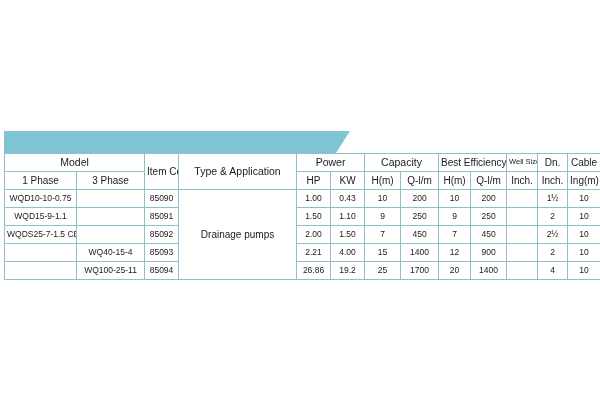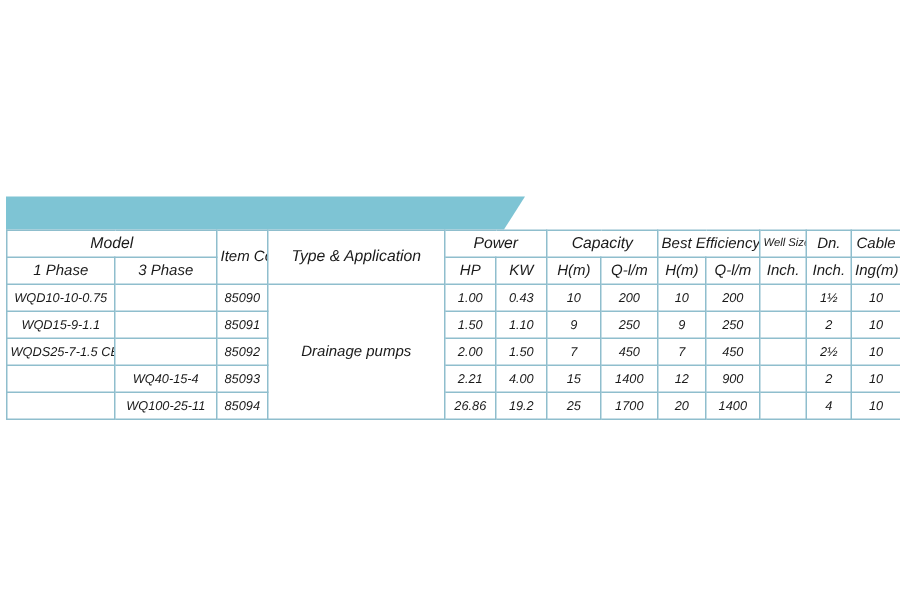--- a/index.html
+++ b/index.html
@@ -48,21 +48,20 @@
   
   table.spec {
     position: absolute;
     left: 4px;
     top: 153px;
     border-collapse: collapse;
     table-layout: fixed;
     width: 592px;
     font-size: 8.5px;
     color: #1a1a1a;
-    font-style: italic;
   }
   table.spec td, table.spec th {
     border: 1px solid #8fbecd;
     padding: 0 2px;
     text-align: center;
     vertical-align: middle;
     font-weight: normal;
     height: 17px;
     line-height: 1.1;
     overflow: hidden;

